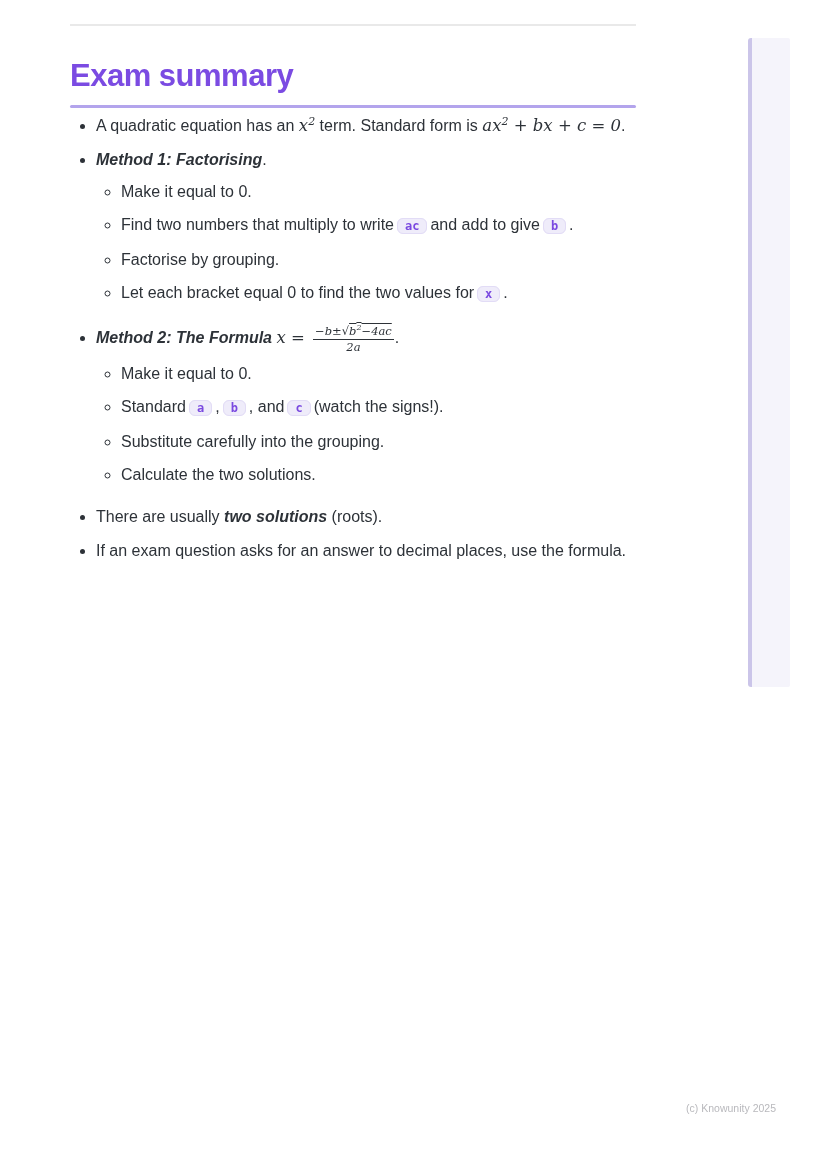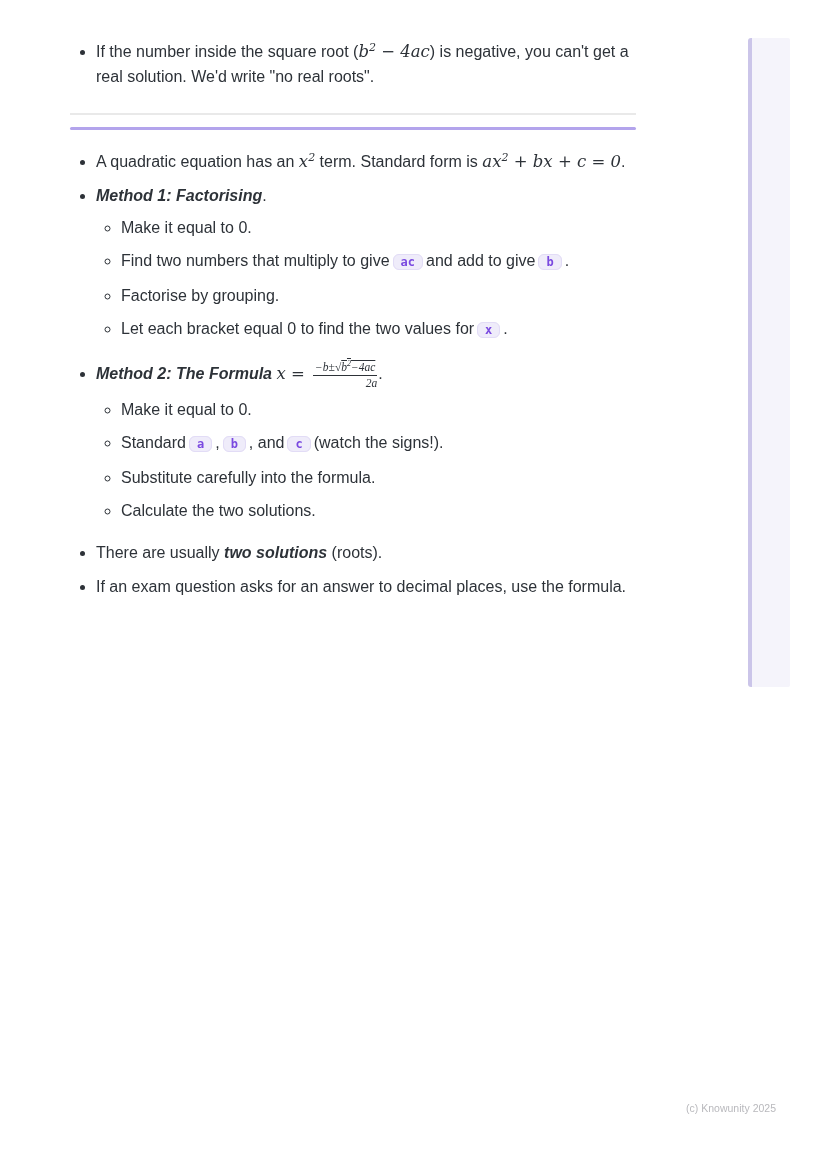--- a/index.html
+++ b/index.html
@@ -24,74 +24,72 @@
   ul{margin:0;padding-left:26px;list-style:disc;}
   li{font-size:16px;line-height:25px;margin-bottom:9px;}
   .intro{margin-top:39px;}
   .intro li{margin-bottom:0;}
   .divider{border:none;border-top:2px solid var(--divider);margin:24px 0 0;}
   h1.page-heading{
     font-size:31px;line-height:34px;font-weight:bold;color:var(--accent);
     margin:33px 0 0;letter-spacing:-0.5px;
   }
   .heading-rule{height:3px;background:var(--rule);margin-top:12px;border-radius:2px;}
-  .summary{margin-top:19px;}
+  .summary{margin-top:5px;}
   .sublist{list-style:circle;margin-top:7px;margin-bottom:17px;padding-left:25px;}
   .sublist li{margin-bottom:8px;}
   strong{font-weight:bold;font-style:italic;}
   .math{
     font-family:"DejaVu Serif","Liberation Serif",serif;
     font-style:italic;font-size:16.5px;
   }
   .math sup{font-size:11px;line-height:0;}
   code.badge{
     font-family:"DejaVu Sans Mono","Liberation Mono",monospace;
     font-size:12px;font-weight:bold;color:var(--badge-text);
     background:var(--badge-bg);border:1px solid var(--badge-border);
     border-radius:6px;padding:0 7px;margin:0 3px;white-space:nowrap;
   }
   .frac{
-    display:inline-block;vertical-align:-8px;text-align:right;
-    font-size:11.5px;line-height:1.15;margin:0 1px 0 3px;font-family:Liberation Serif, serif;
+    display:inline-block;vertical-align:-8px;text-align:center;
+    font-size:11.5px;line-height:1.15;margin:0 1px 0 3px;
   }
   .frac .num{display:block;border-bottom:1px solid var(--text);padding:1px 2px 1px;}
   .frac .den{display:block;padding-top:1px;}
   .frac .rad{text-decoration:overline;}
   .frac sup{font-size:8px;line-height:0;}
   .side-bar{
     position:absolute;left:748px;top:38px;width:42px;height:649px;
     background:var(--bar-fill);border-left:4px solid var(--bar-edge);
     box-sizing:border-box;border-radius:3px 2px 2px 3px;
   }
   .footer{
     position:absolute;top:1102px;right:52px;
     font-size:10.5px;color:var(--footer-text);
   }
 </style>
 </head>
 <body>
 
 <div class="content">
-  <ul class="intro" id="intro-list">
-      <li><span>If the number inside the square root (</span><span class="math">b<sup>2</sup> − 4ac</span><span>) is negative, you can't get a real solution. We'd write "no real roots".</span></li>
-    </ul>
   <hr class="divider">
+  <h1 class="page-heading">Exam summary</h1>
   <div class="heading-rule"></div>
   <ul class="summary" id="summary-list">
       <li><span>A quadratic equation has an </span><span class="math">x<sup>2</sup></span><span> term. Standard form is </span><span class="math">ax<sup>2</sup> + bx + c = 0</span><span>.</span></li>
       <li><strong>Method 1: Factorising</strong><span>.</span><ul class="sublist">
           <li><span>Make it equal to 0.</span></li>
-          <li><span>Find two numbers that multiply to give</span><code class="badge">ac</code><span>and add to give</span><code class="badge">b</code><span>.</span></li>
+          <li><span>Find two numbers that multiply to write</span><code class="badge">ac</code><span>and add to give</span><code class="badge">b</code><span>.</span></li>
           <li><span>Factorise by grouping.</span></li>
           <li><span>Let each bracket equal 0 to find the two values for</span><code class="badge">x</code><span>.</span></li>
         </ul></li>
       <li><strong>Method 2: The Formula</strong><span> </span><span class="math"><span>x = </span><span class="frac"><span class="num">−b±<span class="sqrt">√</span><span class="rad">b<sup>2</sup>−4ac</span></span><span class="den">2a</span></span></span><span>.</span><ul class="sublist">
           <li><span>Make it equal to 0.</span></li>
           <li><span>Standard</span><code class="badge">a</code><span>,</span><code class="badge">b</code><span>, and</span><code class="badge">c</code><span>(watch the signs!).</span></li>
-          <li><span>Substitute carefully into the formula.</span></li>
+          <li><span>Substitute carefully into the grouping.</span></li>
           <li><span>Calculate the two solutions.</span></li>
         </ul></li>
       <li><span>There are usually </span><strong>two solutions</strong><span> (roots).</span></li>
       <li><span>If an exam question asks for an answer to decimal places, use the formula.</span></li>
     </ul>
 </div>
 
 <div class="side-bar"></div>
 <div class="footer">(c) Knowunity 2025</div>
 

